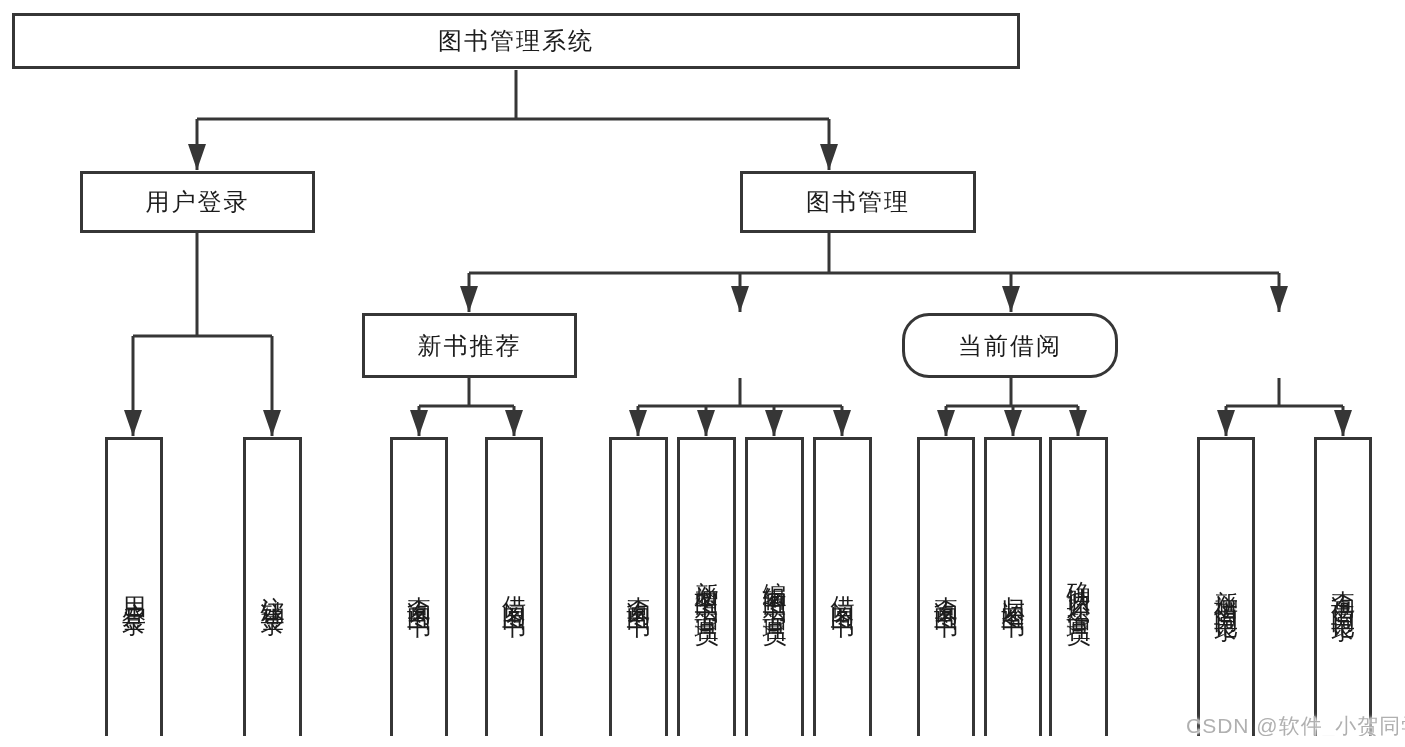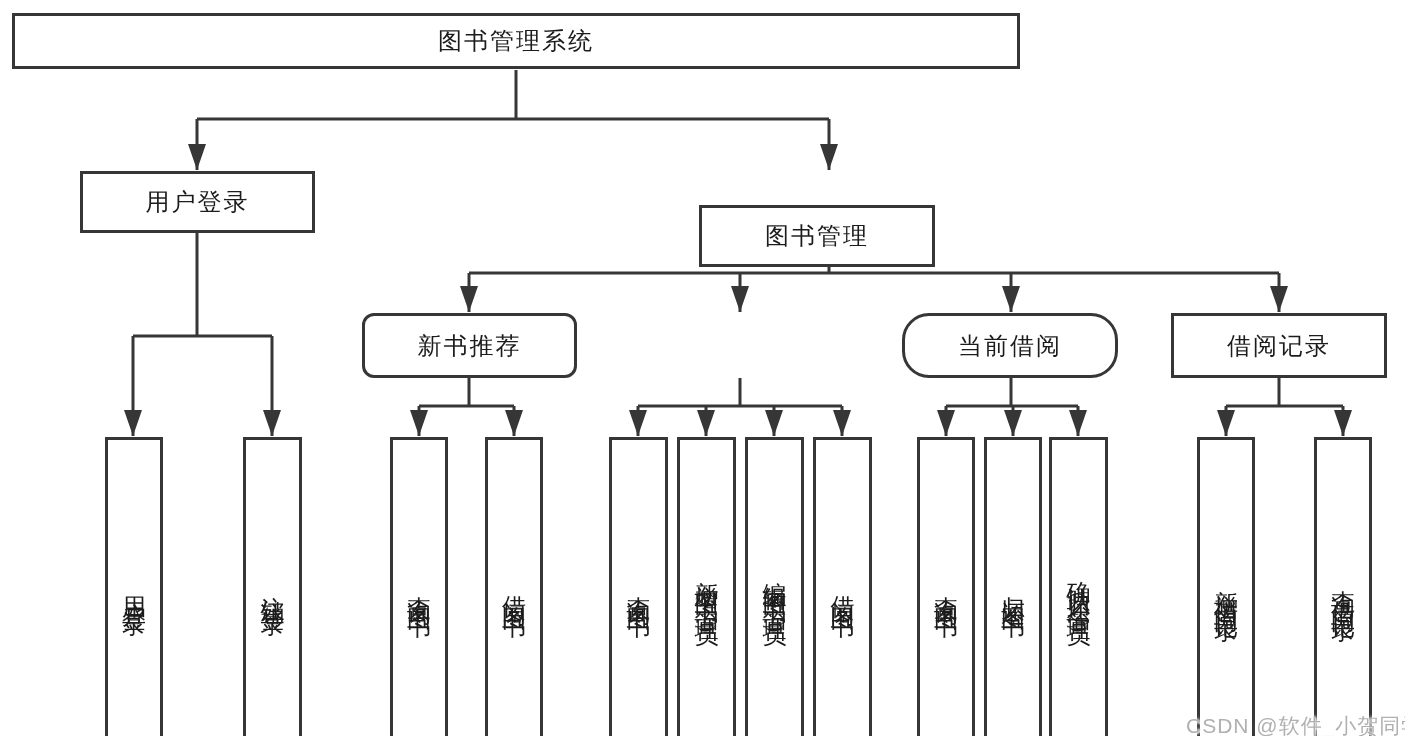--- a/index.html
+++ b/index.html
@@ -103,25 +103,24 @@
 
       <path d="M1279,378 V406 M1226,406 H1343"></path>
       <line x1="1226" y1="406" x2="1226" y2="436" marker-end="url(#arrow)"></line>
       <line x1="1343" y1="406" x2="1343" y2="436" marker-end="url(#arrow)"></line>
     </g>
   </svg>
 
   <div class="box h" style="left:12px; top:13px; width:1008px; height:56px;">图书管理系统</div>
 
   <div class="box h" style="left:80px; top:171px; width:235px; height:62px;">用户登录</div>
-  <div class="box h" style="left:699px; top:171px; width:236px; height:62px;margin-top:34px;">图书管理</div>
+  <div class="box h" style="left:740px; top:171px; width:236px; height:62px;">图书管理</div>
 
-  <div class="box h" style="left:362px; top:313px; width:215px; height:65px;border-radius:12px;">新书推荐</div>
+  <div class="box h" style="left:362px; top:313px; width:215px; height:65px;">新书推荐</div>
   <div class="box h" style="left:902px; top:313px; width:216px; height:65px;border-radius:27px;">当前借阅</div>
-  <div class="box h" style="left:1171px; top:313px; width:216px; height:65px;">借阅记录</div>
 
   <div class="box v" style="left:105px; top:437px; width:58px; height:303px;">
     <span class="vtext">用户登录</span>
   </div>
   <div class="box v" style="left:243px; top:437px; width:59px; height:303px;">
     <span class="vtext">注销登录</span>
   </div>
 
   <div class="box v" style="left:390px; top:437px; width:58px; height:303px;">
     <span class="vtext">查询图书</span>

